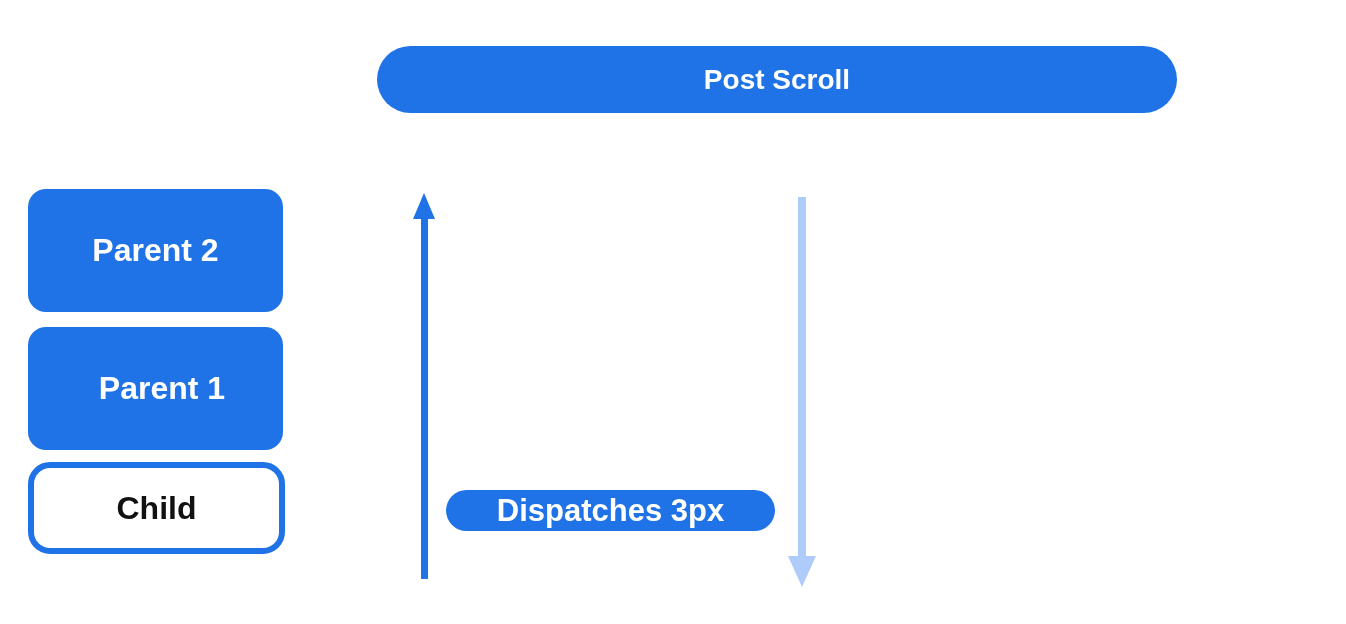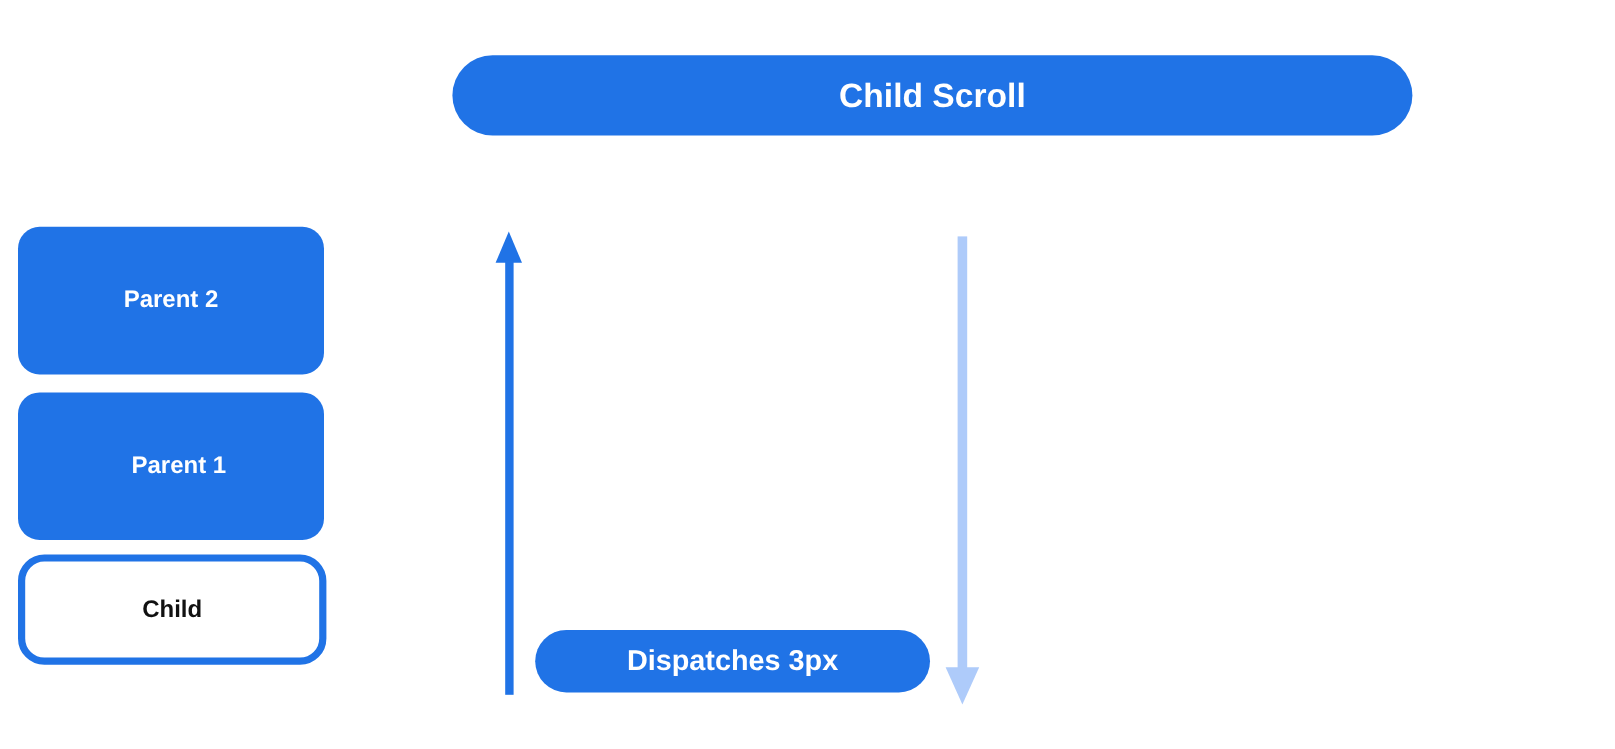--- a/index.html
+++ b/index.html
@@ -27,24 +27,24 @@
     background:var(--primary_blue);
     color:var(--white);
     font-weight:700;
   }
   .post-scroll{
     left:377px;top:46px;width:800px;height:67px;
     font-size:28px;
   }
   .node{
     position:absolute;
-    left:15px;width:255px;height:123px;
+    left:28px;width:255px;height:123px;
     display:flex;align-items:center;justify-content:center;
     border-radius:18px;
-    font-size:20px;
+    font-size:32px;
   }
   .node-parent{
     background:var(--primary_blue);
     color:var(--white);
     font-weight:700;
   }
   .node-parent2{top:189px;}
   .node-parent1{top:327px;padding-left:13px;}
   .node-child{
     top:462px;height:92px;width:257px;
@@ -58,22 +58,22 @@
   .delta-pill{
     left:446px;top:222px;width:326px;height:62px;
     background:var(--white);
     border:2px solid var(--pill_border);
     box-shadow:0 5px 12px rgba(0,0,0,0.10);
     color:var(--text_dark);
     font-weight:600;
     font-size:28px;
   }
   .dispatch-pill{
-    left:446px;top:525px;width:329px;height:52px;
-    font-size:24px;
+    left:446px;top:490px;width:329px;height:41px;
+    font-size:31px;
   }
   .arrow{position:absolute;}
   .arrow .shaft{position:absolute;}
   .arrow .head{position:absolute;width:0;height:0;}
   
   .arrow-up .shaft{
     left:11px;top:24px;width:7px;height:362px;
     background:var(--primary_blue);
   }
   .arrow-up .head{
@@ -95,21 +95,21 @@
     border-right:14px solid transparent;
     border-top:31px solid var(--light_blue);
   }
 </style>
 </head>
 <body>
 
 <div class="canvas">
 
   <div class="pill pill-blue post-scroll">
-    <span>Child Scroll</span>
+    <span>Post Scroll</span>
   </div>
 
   <div class="node node-parent node-parent2">
     <span>Parent 2</span>
   </div>
 
   <div class="node node-parent node-parent1">
     <span>Parent 1</span>
   </div>
 

